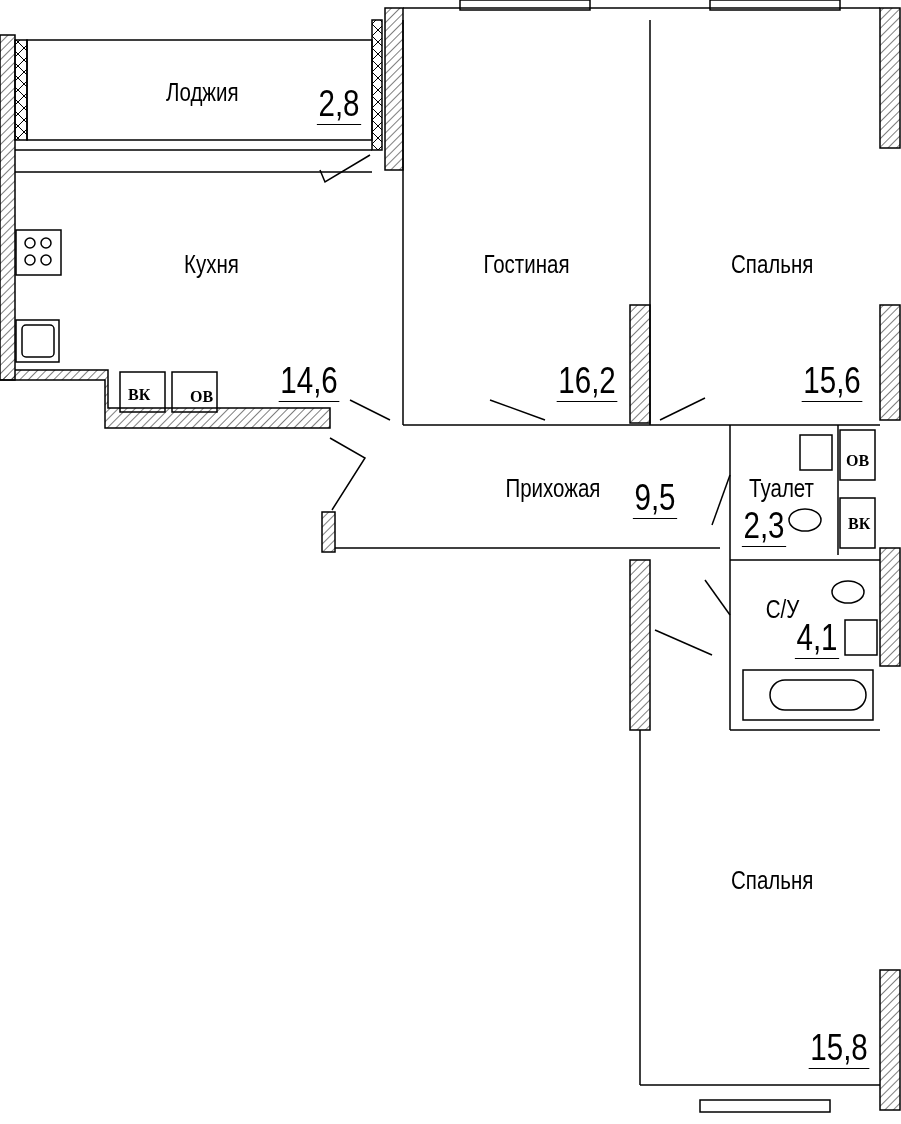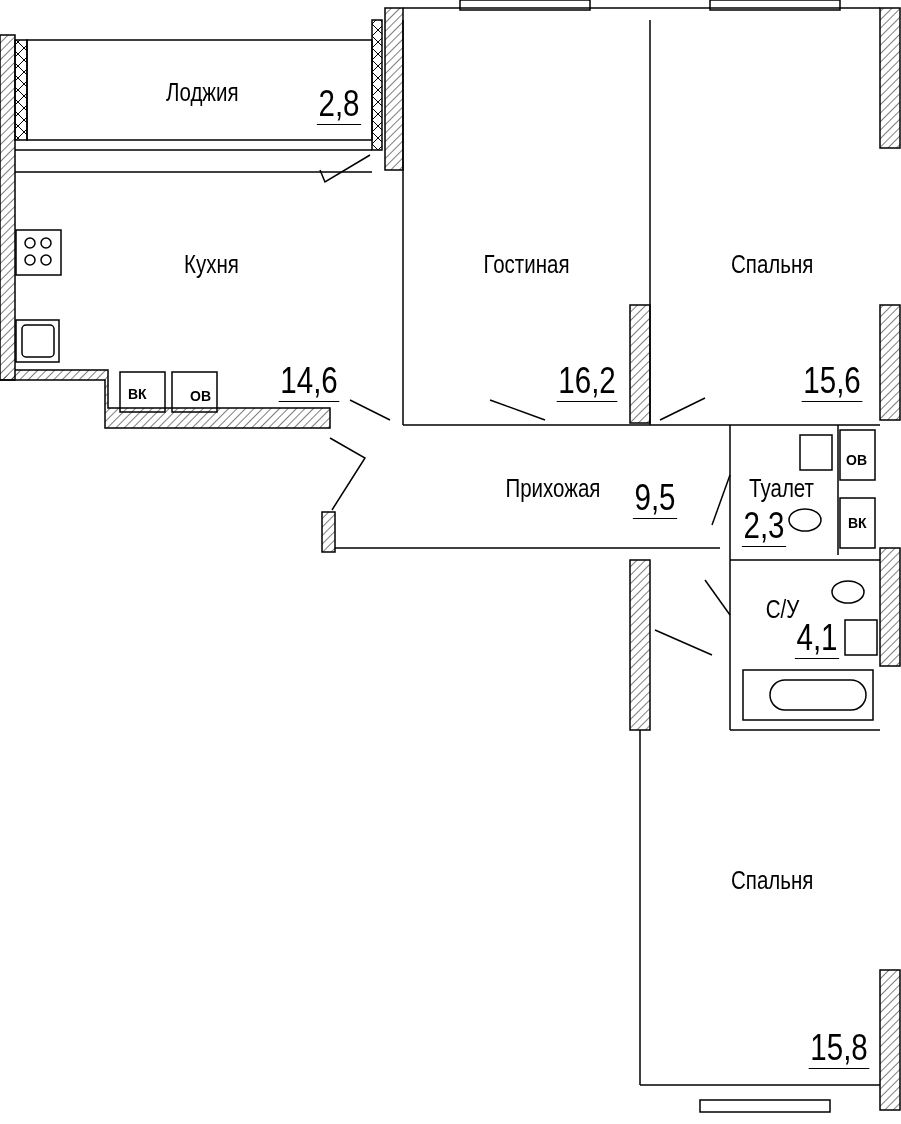--- a/index.html
+++ b/index.html
@@ -1,21 +1,21 @@
 <!DOCTYPE html>
 <html><head>
 <meta charset="utf-8">
 <style>
   html,body{margin:0;padding:0;background:#fff;}
   body{width:901px;height:1124px;position:relative;overflow:hidden;font-family:"Liberation Sans",sans-serif;}
   svg{position:absolute;left:0;top:0;}
   .lbl{position:absolute;font-family:"Liberation Sans",sans-serif;color:#000;transform:scaleX(0.82);transform-origin:center;white-space:nowrap;}
   .name{font-size:25px;}
   .area{font-size:36px;border-bottom:1.5px solid #000;line-height:36px;padding:0 2px 2px;}
-  .tag{position:absolute;font-size:14px;font-weight:bold;font-family:Liberation Sans, sans-serif;}
+  .tag{position:absolute;font-size:16px;font-weight:bold;font-family:Liberation Serif, serif;}
 </style>
 </head>
 <body>
 
 <svg width="901" height="1124" viewBox="0 0 901 1124">
   <defs>
     <pattern id="hatch" width="6" height="6" patternUnits="userSpaceOnUse" patternTransform="rotate(45)">
       <line x1="0" y1="0" x2="0" y2="6" stroke="#000" stroke-width="1"></line>
     </pattern>
     <pattern id="cross" width="12" height="12" patternUnits="userSpaceOnUse">

